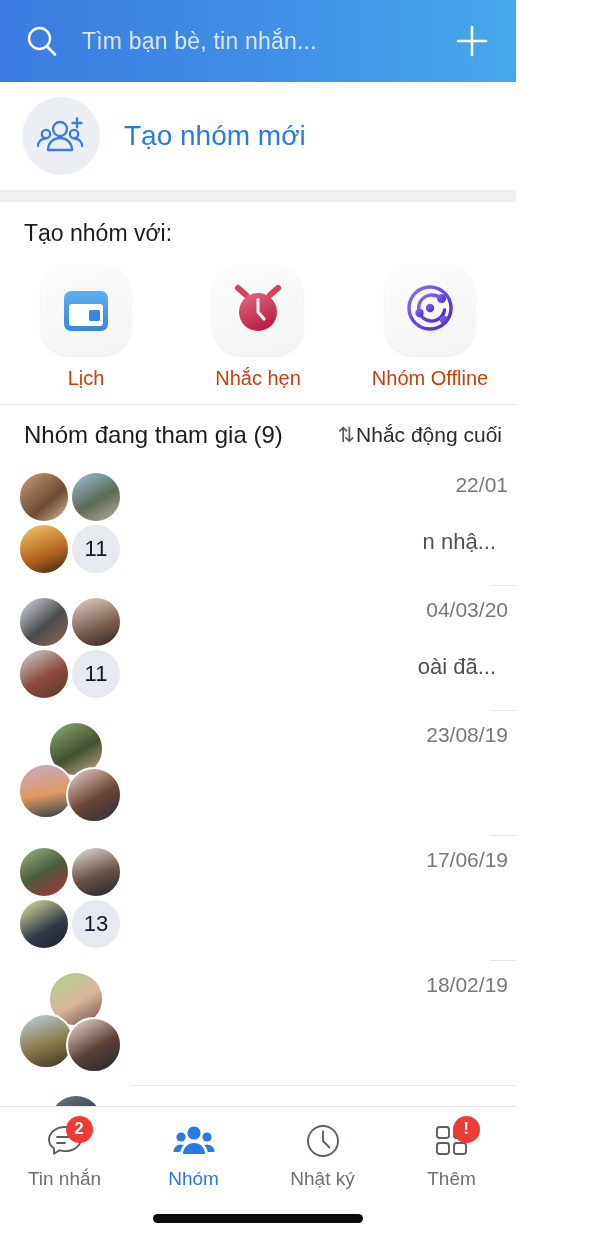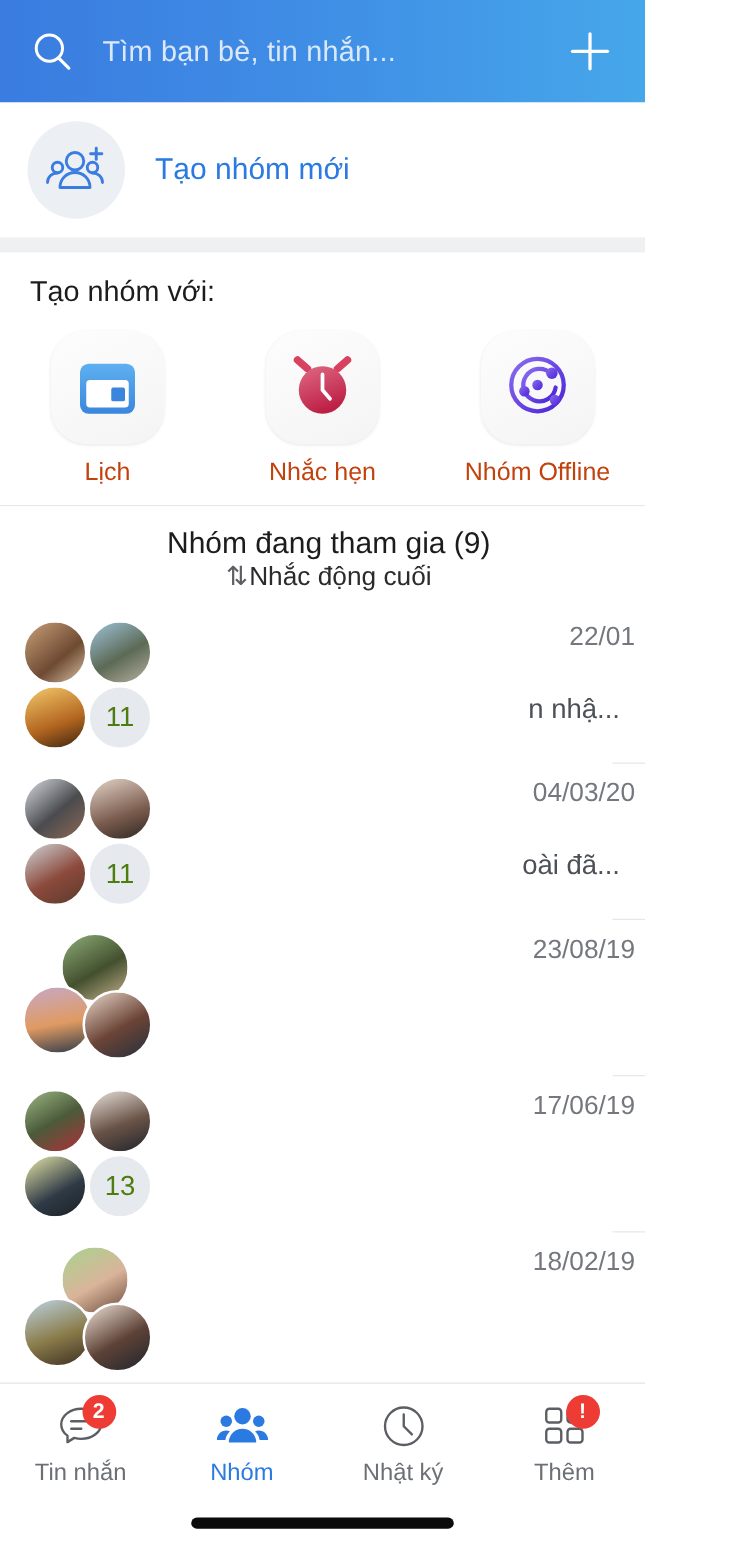--- a/index.html
+++ b/index.html
@@ -28,21 +28,21 @@
 
   
   .create-group {
     background: #fff; height: 108px;
     display: flex; align-items: center; padding: 0 22px; gap: 24px;
   }
   .cg-icon {
     width: 78px; height: 78px; border-radius: 50%;
     background: #eceff3; display: flex; align-items: center; justify-content: center;
   }
-  .cg-label { color: #2a7ae2; font-size: 24px; }
+  .cg-label { color: #2a7ae2; font-size: 28px; }
 
   .gap { height: 12px; background: #eff0f2; }
 
   
   .create-with { background: #fff; padding: 18px 0 14px 0; }
   .cw-title { font-size: 23px; color: #1c1c1e; padding: 0 24px 0 24px; font-weight: 400; }
   .cw-items { display: flex; margin-top: 18px; }
   .cw-item { flex: 1 1 0; display: flex; flex-direction: column; align-items: center; }
   .cw-tile {
     width: 90px; height: 90px; border-radius: 28px;
@@ -52,37 +52,36 @@
   }
   .cw-label { margin-top: 12px; font-size: 20px; color: #c2410c; }
 
   .divider-full { height: 1px; background: #e6e7e9; }
 
   
   .list-sec { background: #fff; }
   .list-head {
     display: flex; align-items: center; justify-content: space-between;
     padding: 16px 14px 12px 24px;
-    flex-direction: column;
   }
   .list-title { font-size: 24px; color: #1c1c1e; }
   .sort-ctl { display: flex; align-items: center; font-size: 21px; color: #2b2b2e; }
   .sort-ico { margin-right: 1px; font-size: 21px; color: #5b5e63; }
 
   .row { position: relative; height: 125px; }
   .avatars { position: absolute; left: 18px; top: 10px; width: 104px; height: 104px; }
   .av {
     position: absolute; border-radius: 50%; overflow: hidden;
     border: 2px solid #fff;
     background-size: cover; background-position: center;
   }
   .cnt {
     position:absolute; border-radius: 50%; background: #e6e9ee; border: 2px solid #fff;
     display:flex; align-items:center; justify-content:center;
-    color:#4d7c0f; font-size: 22px;
+    color:#0f172a; font-size: 22px;
   }
   .row-date {
     position: absolute; right: 8px; top: 12px;
     font-size: 21px; color: #74787e; white-space: nowrap;
   }
   .row-snippet {
     position: absolute; right: 20px; top: 68px;
     font-size: 22px; color: #4c5057; white-space: nowrap;
   }
   .row-div { position:absolute; left: 490px; right: 0; bottom: 0; height: 1px; background: #e6e7e9; }

